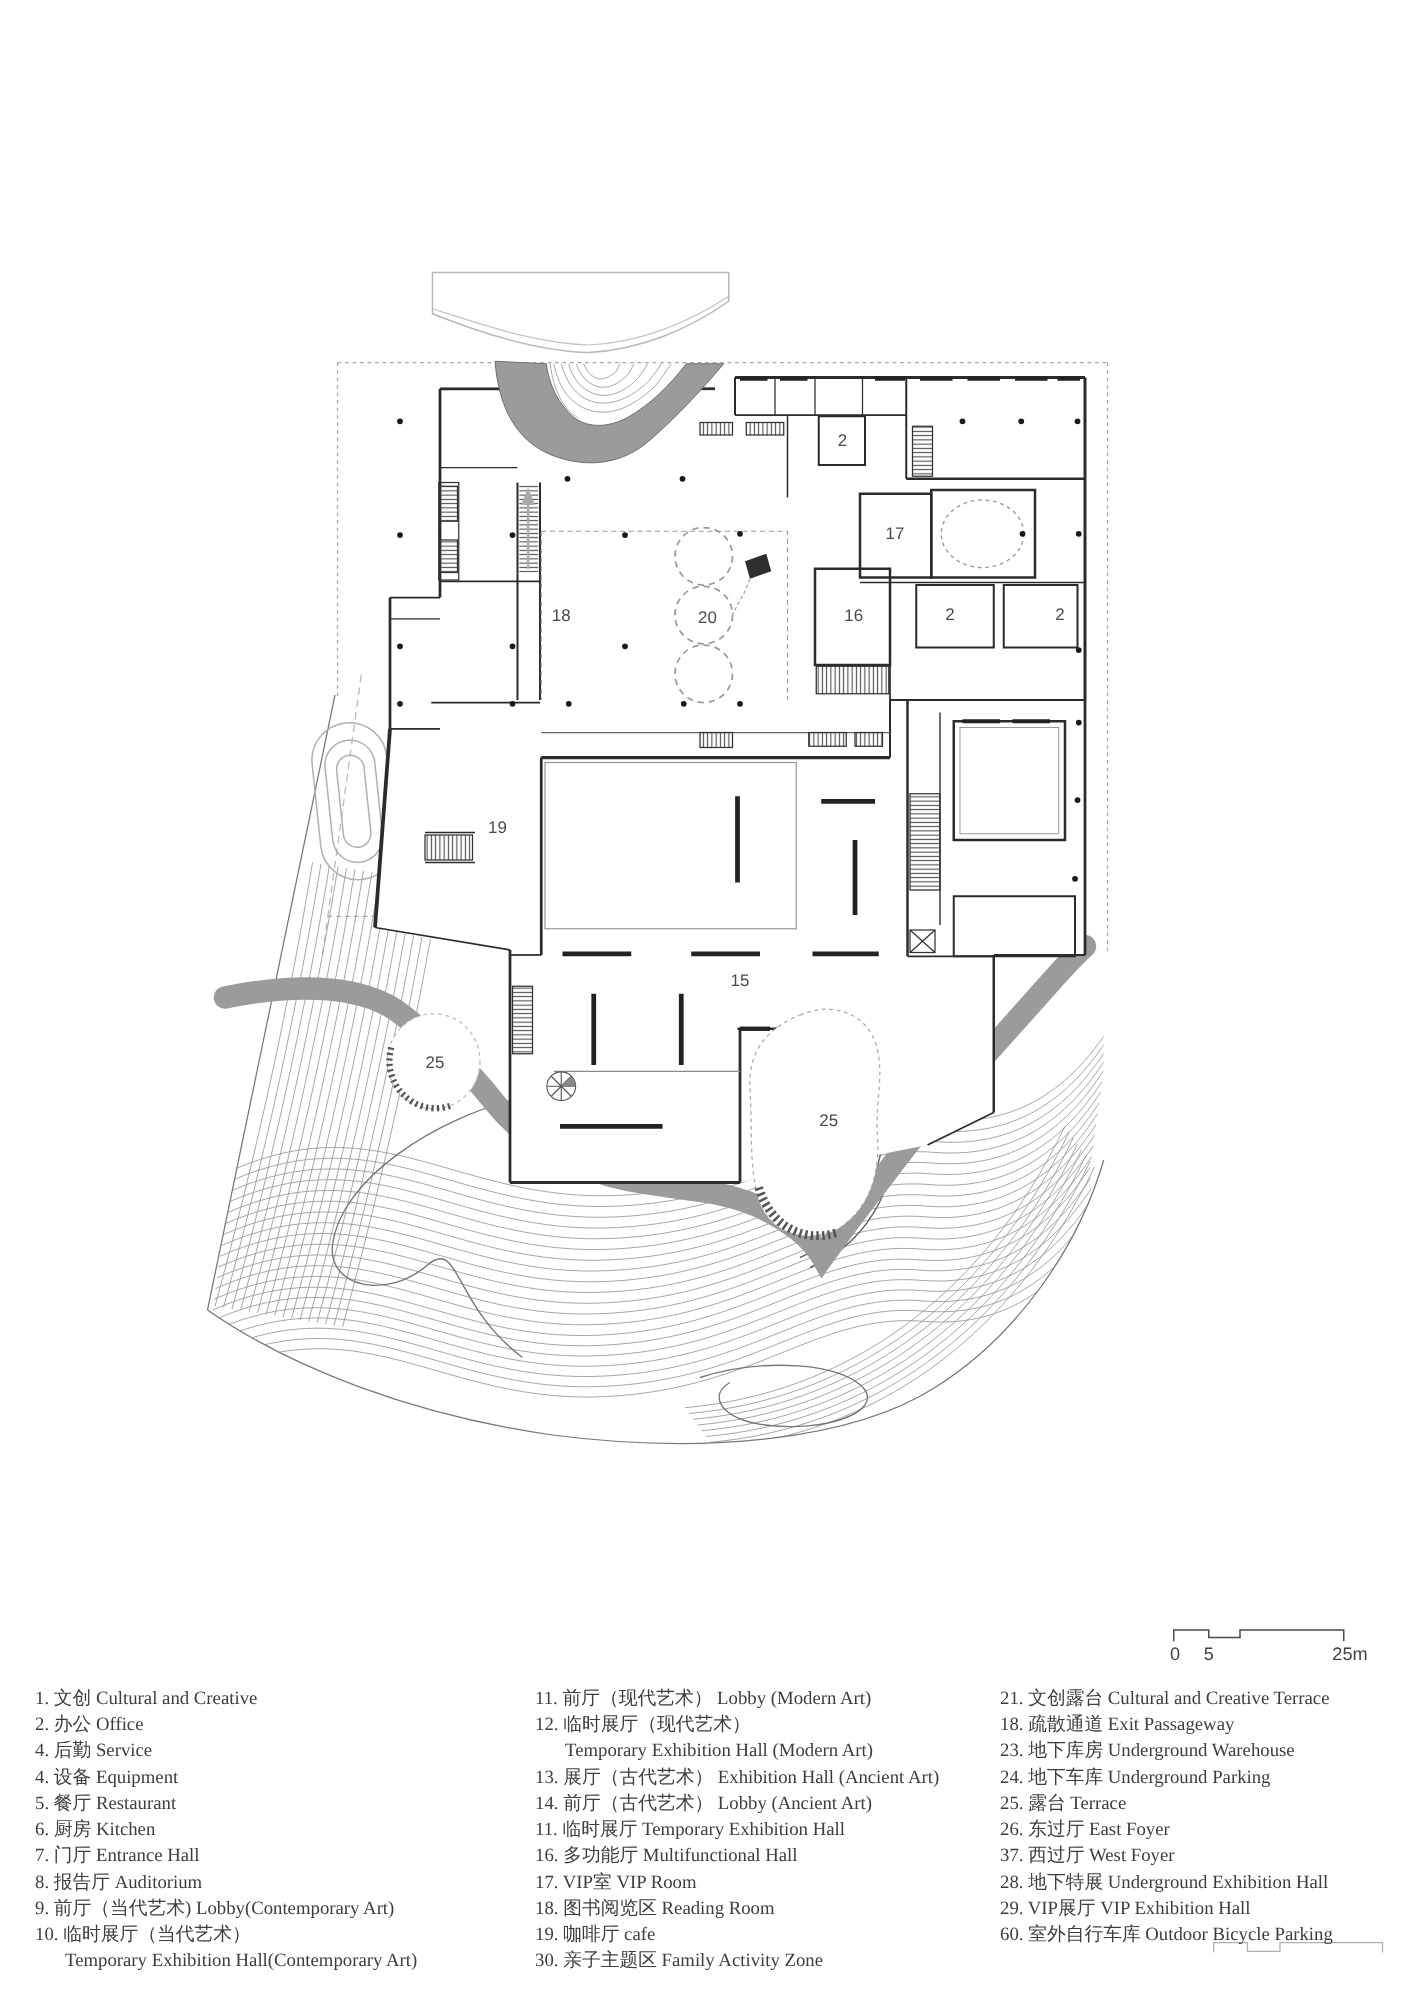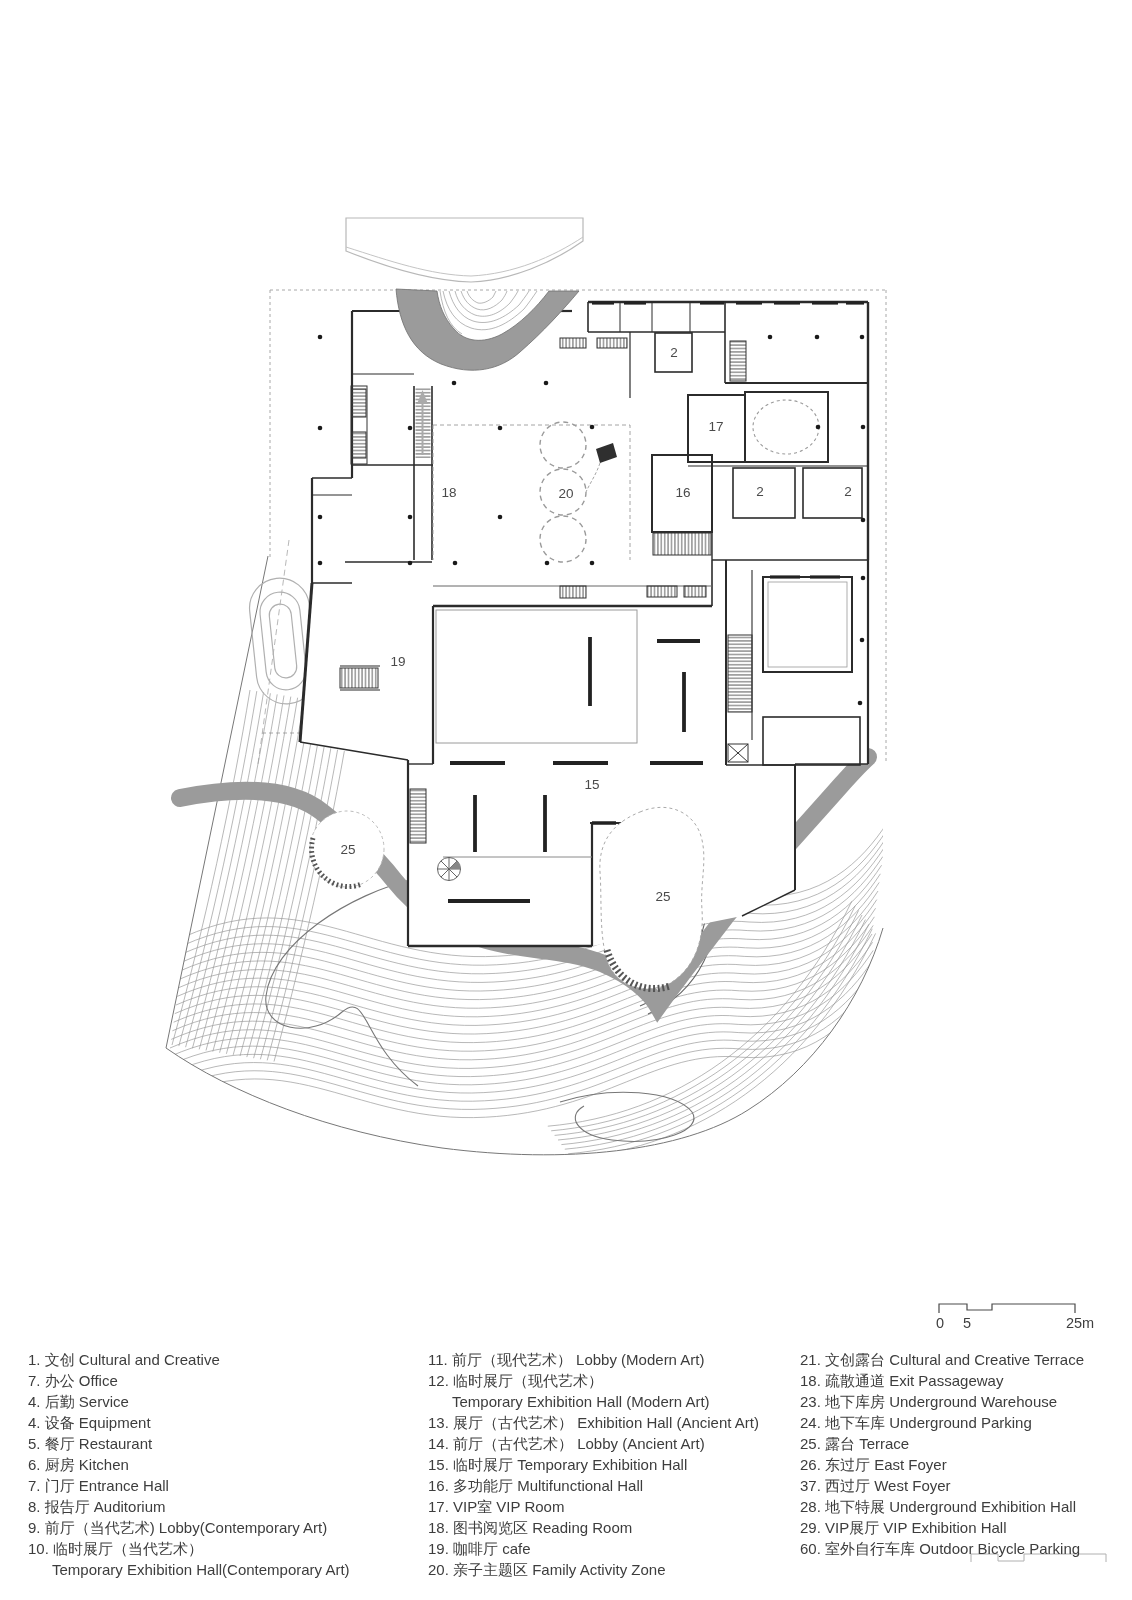--- a/index.html
+++ b/index.html
@@ -2,21 +2,21 @@
 <html><head>
 <meta charset="utf-8">
 <style>
   html,body{margin:0;padding:0;background:#fff;}
   .sheet{position:relative;width:1132px;height:1600px;background:#fff;overflow:hidden;
          font-family:"Liberation Sans","DejaVu Sans",sans-serif;}
   svg{position:absolute;left:0;top:0;}
   svg text{font-family:"Liberation Sans","DejaVu Sans",sans-serif;fill:#4a4a4a;}
   .room-num{font-size:13.5px;}
   .scale-num{font-size:14.5px;fill:#3f3f3f;}
-  .legend-col{position:absolute;top:1349px;}
+  .legend-col{position:absolute;top:1349px;font-family:Liberation Serif, serif;}
   .lrow{height:21px;line-height:21px;font-size:15px;color:#3d3d3d;white-space:nowrap;}
   .lrow.cont{padding-left:24px;}
   #col1{left:28px;}
   #col2{left:428px;}
   #col3{left:800px;}
 </style>
 </head>
 <body>
 
 <div class="sheet">
@@ -319,43 +319,43 @@
   </g>
 
   <g>
     <path d="M971,1562 L971,1554 L998,1554 L998,1561 L1024,1561 L1024,1554 L1106,1554 L1106,1562" fill="none" stroke="#b0b0b0" stroke-width="1"></path>
   </g>
 </svg>
 
 <div>
   <div class="legend-col" id="col1">
     <div class="lrow">1. 文创 Cultural and Creative</div>
-    <div class="lrow">7. 办公 Office</div>
+    <div class="lrow">2. 办公 Office</div>
     <div class="lrow">4. 后勤 Service</div>
     <div class="lrow">4. 设备 Equipment</div>
     <div class="lrow">5. 餐厅 Restaurant</div>
     <div class="lrow">6. 厨房 Kitchen</div>
     <div class="lrow">7. 门厅 Entrance Hall</div>
     <div class="lrow">8. 报告厅 Auditorium</div>
     <div class="lrow">9. 前厅（当代艺术) Lobby(Contemporary Art)</div>
     <div class="lrow">10. 临时展厅（当代艺术）</div>
     <div class="lrow cont">Temporary Exhibition Hall(Contemporary Art)</div>
   </div>
   <div class="legend-col" id="col2">
     <div class="lrow">11. 前厅（现代艺术） Lobby (Modern Art)</div>
     <div class="lrow">12. 临时展厅（现代艺术）</div>
     <div class="lrow cont">Temporary Exhibition Hall (Modern Art)</div>
     <div class="lrow">13. 展厅（古代艺术） Exhibition Hall (Ancient Art)</div>
     <div class="lrow">14. 前厅（古代艺术） Lobby (Ancient Art)</div>
-    <div class="lrow">15. 临时展厅 Temporary Exhibition Hall</div>
+    <div class="lrow">11. 临时展厅 Temporary Exhibition Hall</div>
     <div class="lrow">16. 多功能厅 Multifunctional Hall</div>
     <div class="lrow">17. VIP室 VIP Room</div>
     <div class="lrow">18. 图书阅览区 Reading Room</div>
     <div class="lrow">19. 咖啡厅 cafe</div>
-    <div class="lrow">20. 亲子主题区 Family Activity Zone</div>
+    <div class="lrow">30. 亲子主题区 Family Activity Zone</div>
   </div>
   <div class="legend-col" id="col3">
     <div class="lrow">21. 文创露台 Cultural and Creative Terrace</div>
     <div class="lrow">18. 疏散通道 Exit Passageway</div>
     <div class="lrow">23. 地下库房 Underground Warehouse</div>
     <div class="lrow">24. 地下车库 Underground Parking</div>
     <div class="lrow">25. 露台 Terrace</div>
     <div class="lrow">26. 东过厅 East Foyer</div>
     <div class="lrow">37. 西过厅 West Foyer</div>
     <div class="lrow">28. 地下特展 Underground Exhibition Hall</div>

